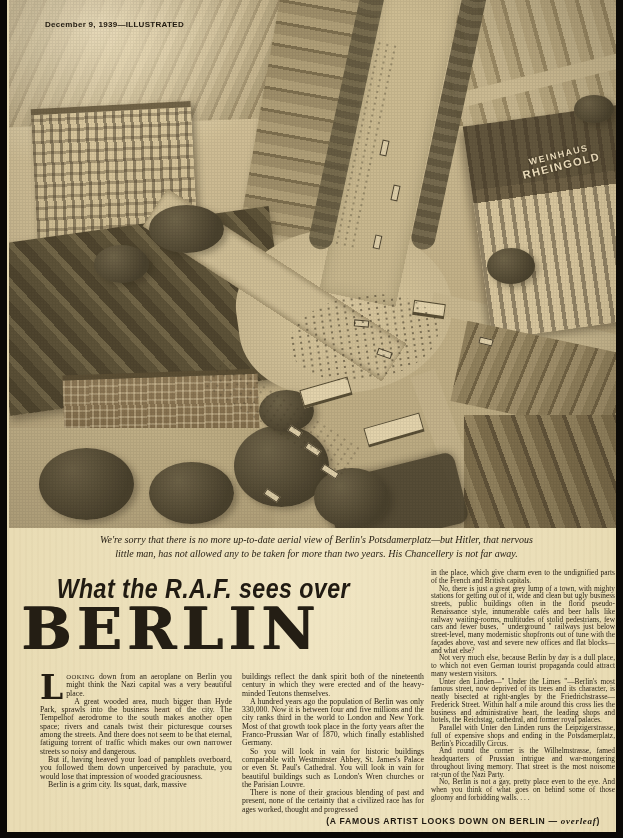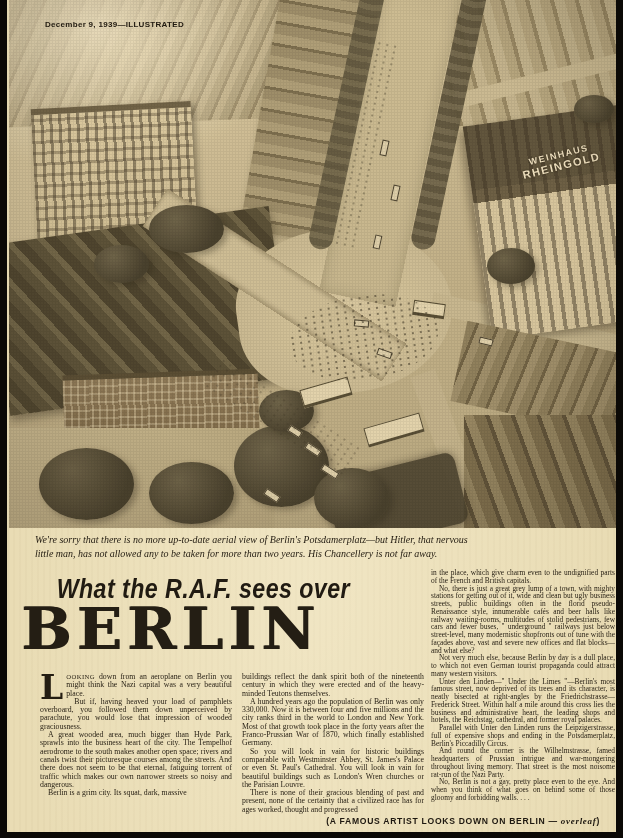--- a/index.html
+++ b/index.html
@@ -76,21 +76,21 @@
   .kiosk{background:#dccfa9;border:1px solid #564a2f;border-bottom-width:3px;}
   .tram{background:#d8cba6;border:1px solid #4a3f2a;}
   .crowd{background-image:radial-gradient(#3f3522 1px,transparent 1.45px);background-size:8px 6px;}
   .grain{left:0;top:0;right:0;bottom:0;
          background-image:radial-gradient(rgba(0,0,0,.055) 1px,transparent 1.3px),
          radial-gradient(ellipse at 50% 45%,transparent 58%,rgba(58,46,26,.22) 100%);
          background-size:3px 3px,100% 100%;}
   
   .masthead{position:absolute;left:38px;top:20px;font-family:"Liberation Sans",sans-serif;
          font-weight:bold;font-size:8px;letter-spacing:.3px;color:#221b11;}
-  .caption{position:absolute;left:28px;right:18px;top:533px;
+  .caption{position:absolute;left:28px;right:18px;top:533px;text-align:center;
          font-style:italic;font-size:10px;line-height:13.5px;color:#272015;}
   .head{position:absolute;left:22px;top:574px;width:395px;color:#211b12;}
   .kicker{font-family:"Liberation Sans",sans-serif;font-weight:bold;font-style:italic;
          font-size:27px;letter-spacing:.5px;transform:scaleX(.86);transform-origin:center;
          white-space:nowrap;}
   .title{margin-top:-4px;font-family:"DejaVu Serif",serif;font-weight:bold;font-size:57px;
          line-height:56px;letter-spacing:5px;transform:scaleX(1.04);transform-origin:center;
          color:#241e14;text-shadow:1px 0 #241e14;}
   .col{position:absolute;font-size:7.8px;line-height:8.3px;text-align:justify;color:#241d12;
          overflow:hidden;}
@@ -180,22 +180,22 @@
       <div>little man, has not allowed any to be taken for more than two years.  His Chancellery is not far away.</div>
     </div>
 
     <div class="head">
       <div class="kicker">What the R.A.F. sees over</div>
       <div class="title">BERLIN</div>
     </div>
 
     <div class="col col1">
       <p class="noindent"><span class="dropcap">L</span><span class="sc">OOKING</span><span> down from an aeroplane on Berlin you might think the Nazi capital was a very beautiful place.</span></p>
+      <p>A great wooded area, much bigger than Hyde Park, sprawls into the business heart of the city.  The Tempelhof aerodrome to the south makes another open space; rivers and canals twist their picturesque courses among the streets.  And there does not seem to be that eternal, fatiguing torrent of traffic which makes our own narrower streets so noisy and dangerous.</p>
       <p>But if, having heaved your load of pamphlets overboard, you followed them down unperceived by parachute, you would lose that impression of wooded graciousness.</p>
-      <p>A great wooded area, much bigger than Hyde Park, sprawls into the business heart of the city.  The Tempelhof aerodrome to the south makes another open space; rivers and canals twist their picturesque courses among the streets.  And there does not seem to be that eternal, fatiguing torrent of traffic which makes our own narrower streets so noisy and dangerous.</p>
       <p>Berlin is a grim city.  Its squat, dark, massive</p>
     </div>
 
     <div class="col col2">
       <p class="noindent">buildings reflect the dank spirit both of the nineteenth century in which they were erected and of the heavy-minded Teutons themselves.</p>
       <p>A hundred years ago the population of Berlin was only 330,000.  Now it is between four and five millions and the city ranks third in the world to London and New York.  Most of that growth took place in the forty years after the Franco-Prussian War of 1870, which finally established Germany.</p>
       <p>So you will look in vain for historic buildings comparable with Westminster Abbey, St. James's Palace or even St. Paul's Cathedral.  You will look in vain for beautiful buildings such as London's Wren churches or the Parisian Louvre.</p>
       <p>There is none of their gracious blending of past and present, none of the certainty that a civilized race has for ages worked, thought and progressed</p>
     </div>
 

